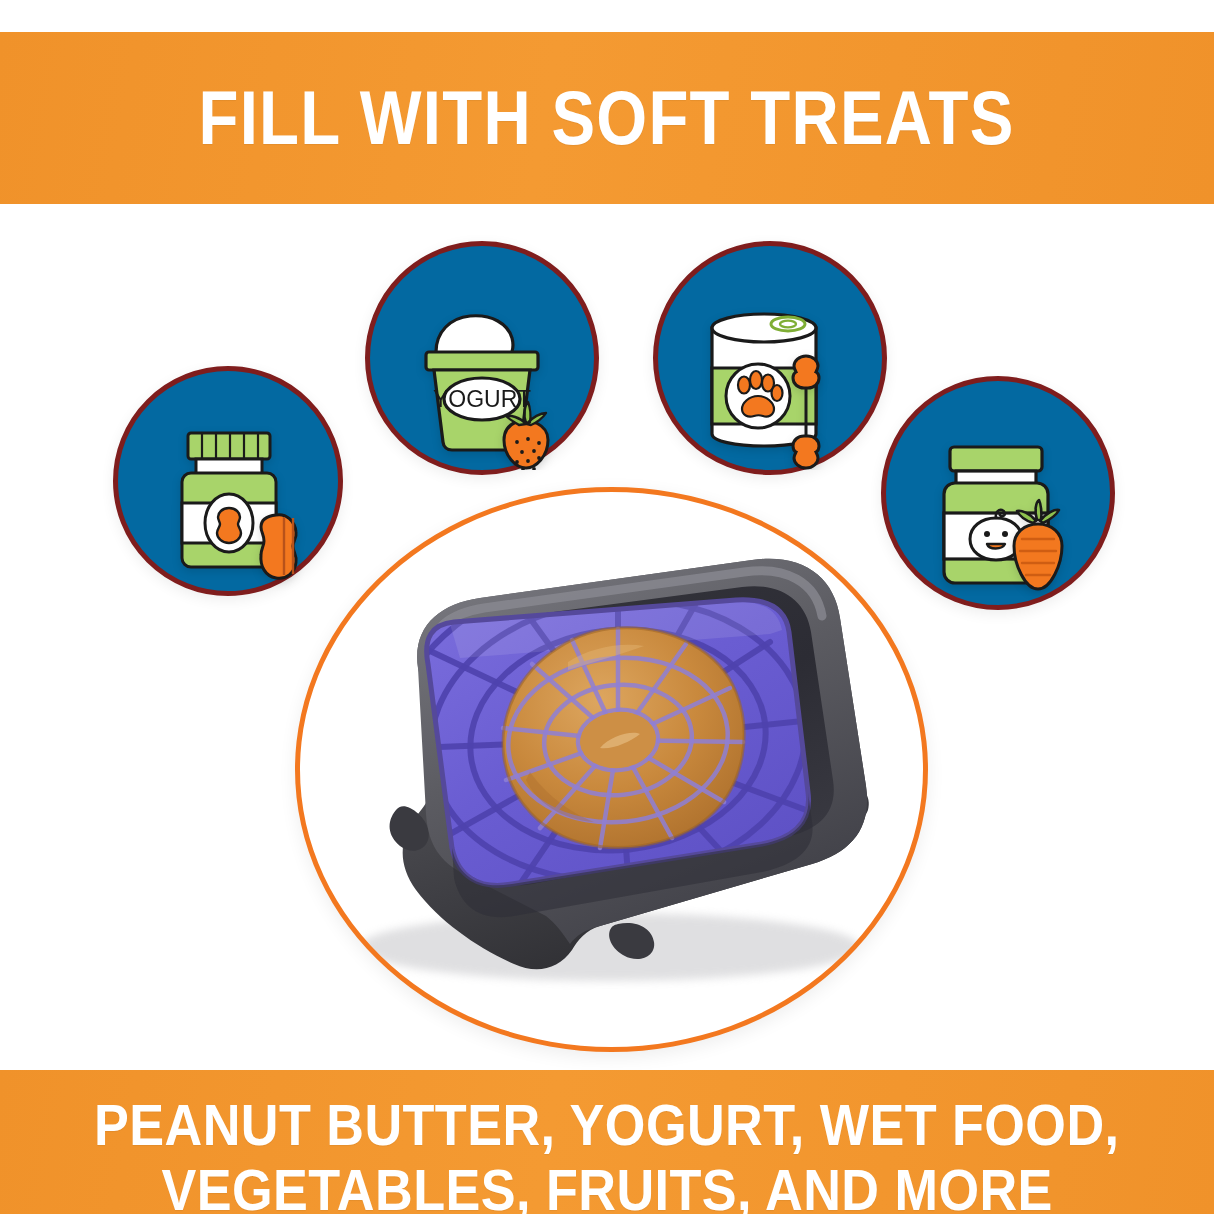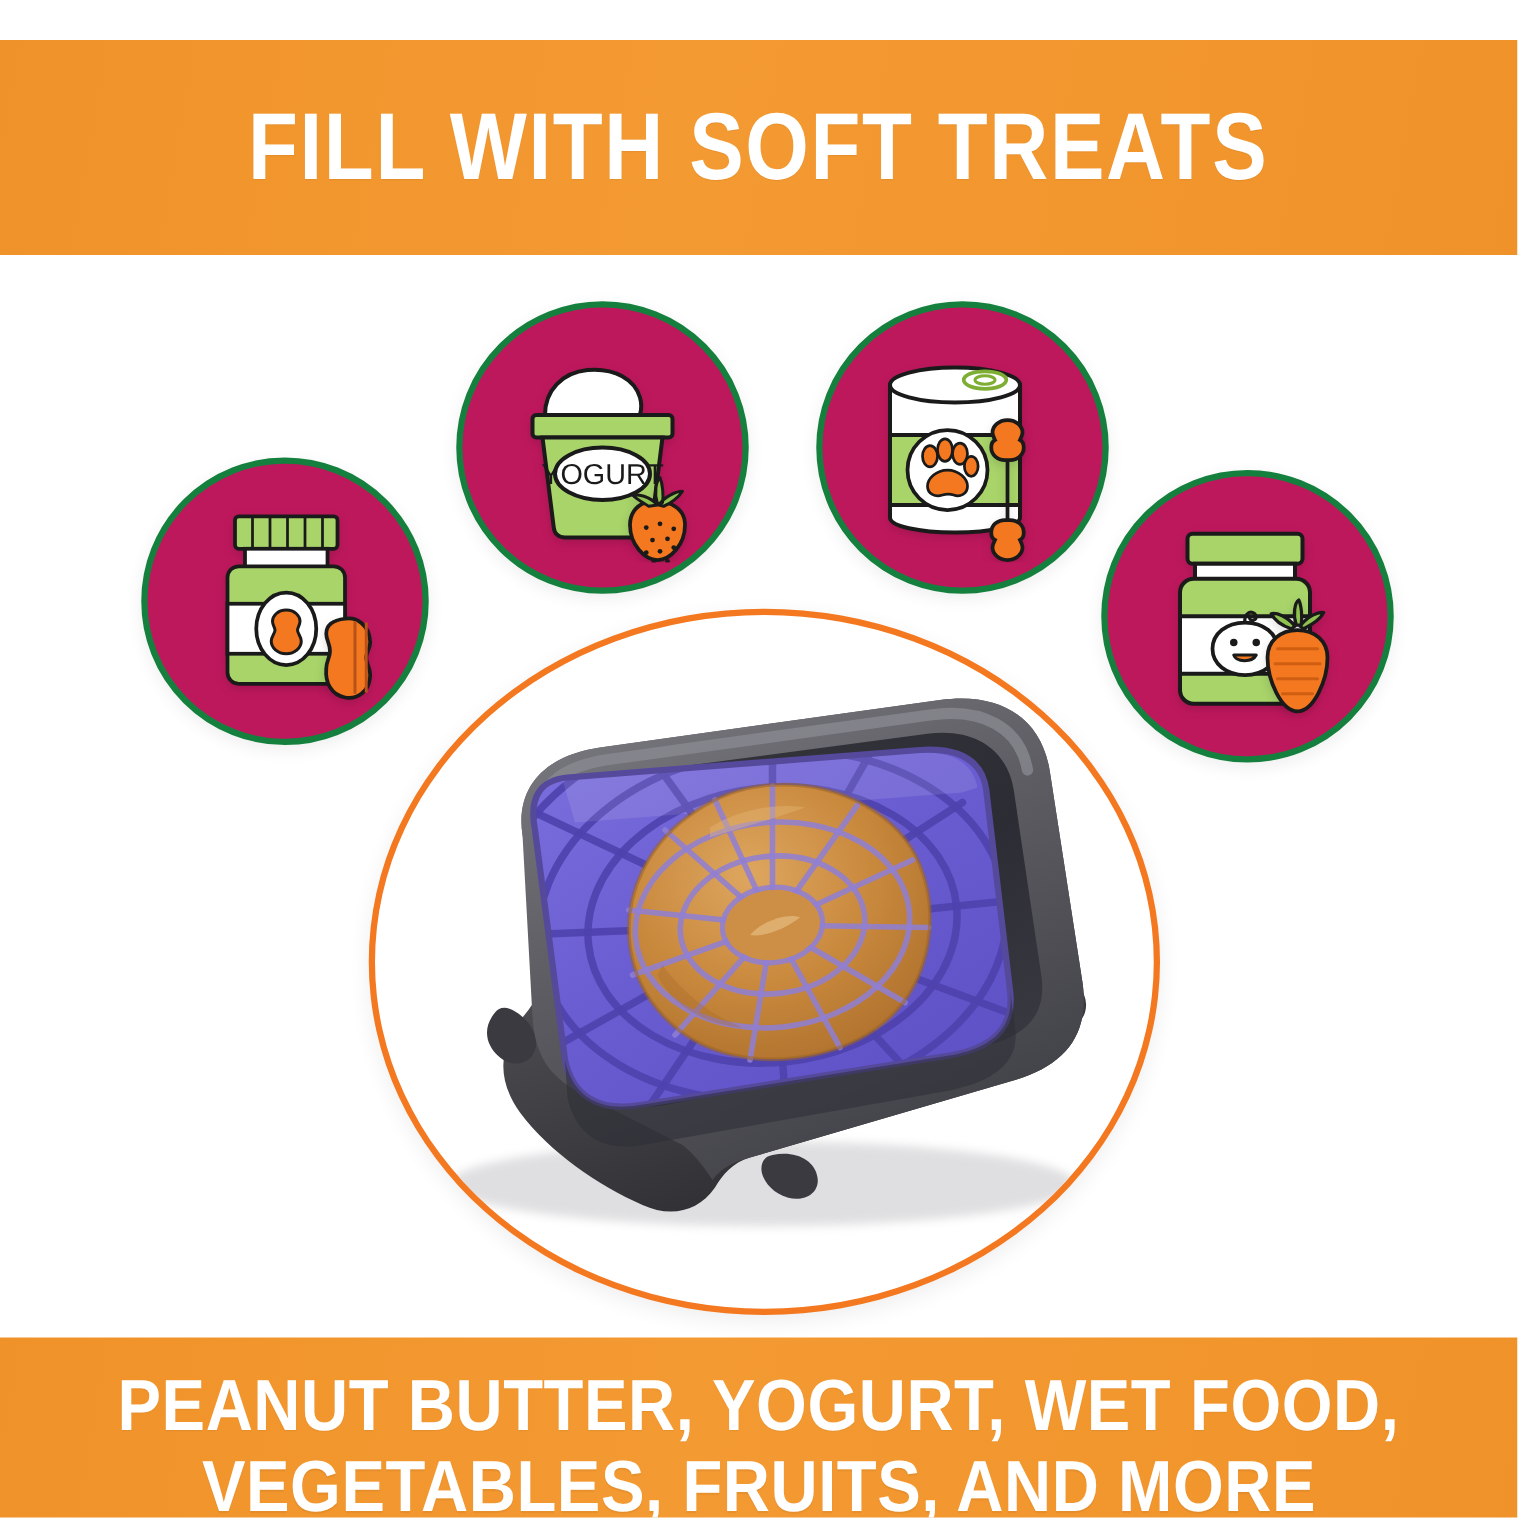--- a/index.html
+++ b/index.html
@@ -33,23 +33,23 @@
   }
   .banner-line{
     color:#ffffff;font-weight:700;font-size:58px;line-height:1.12;
     letter-spacing:0.5px;transform:scaleX(0.9);white-space:nowrap;
     text-shadow:0 1px 1px rgba(0,0,0,0.06);
   }
 
   
   .icon-circle{
     position:absolute;border-radius:50%;
-    background:#be185d;border:5px solid #15803d;
+    background:#0369a1;border:5px solid #7f1d1d;
     box-shadow:0 4px 14px rgba(0,0,0,0.07);
-    display:flex;align-items:center;justify-content:center;
+    display:flex;align-items:flex-end;justify-content:center;
   }
   .icon-circle svg{display:block;}
 
   .hero-circle{
     position:absolute;left:295px;top:455px;width:623px;height:555px;
     border-radius:50%;
     background:#ffffff;border:5px solid #f3781f;
     box-shadow:0 5px 18px rgba(0,0,0,0.07);
     overflow:hidden;
   }

